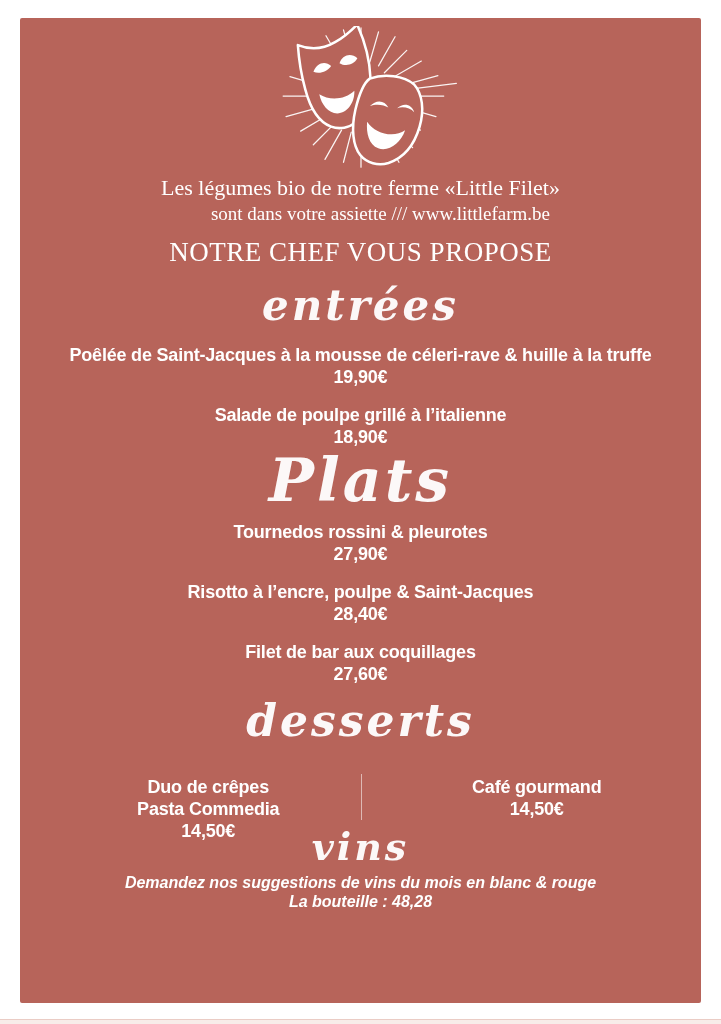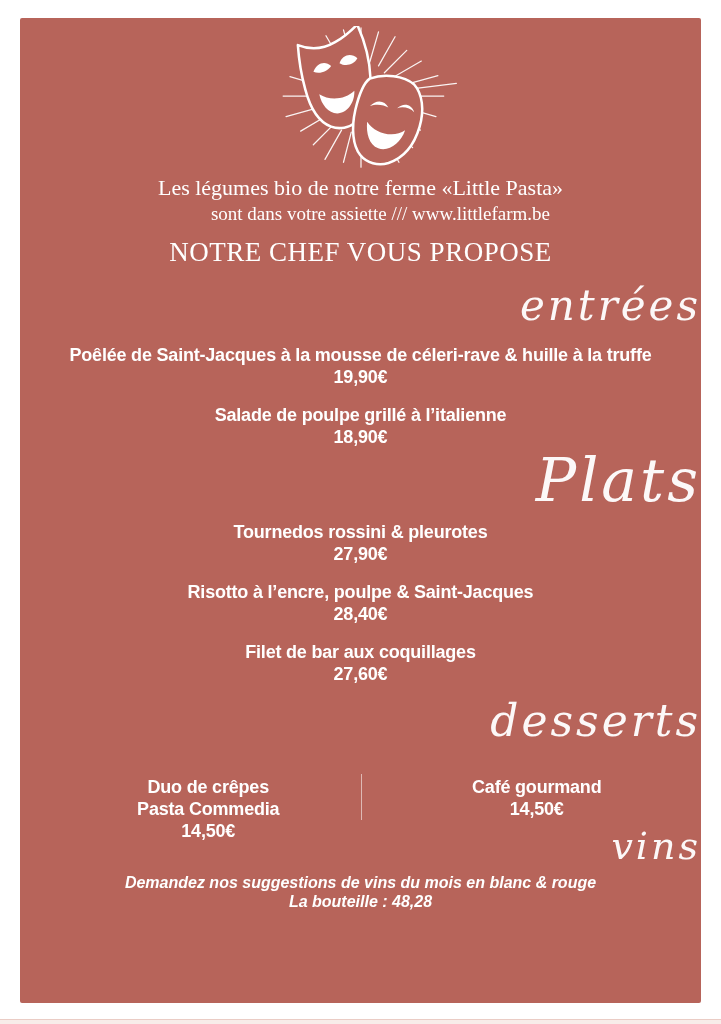--- a/index.html
+++ b/index.html
@@ -71,25 +71,24 @@
   .tagline {
     margin-top: 10px;
     font-size: 27px;
     letter-spacing: 0.5px;
     line-height: 1.2;
   }
   .script {
     margin: 0;
     font-family: "DejaVu Serif", serif;
     font-style: italic;
-    font-weight: 400;
+    font-weight: 700;
     letter-spacing: 3px;
     opacity: 0.96;
     line-height: 1.08;
-    text-align: right;
   }
   .h-entrees { margin-top: 14px; font-size: 42px; }
   .h-plats   { font-size: 60px; }
   .h-desserts{ margin-top: 12px; font-size: 44px; }
   .h-vins    { margin-top: -16px; font-size: 38px; }
   .item { margin-top: 16px; }
   .item.first { margin-top: 8px; }
   .dish, .price, .dcell {
     font-family: "Liberation Sans", sans-serif;
     font-weight: 700;
@@ -173,21 +172,21 @@
         <path class="feature" d="M -21,8 C -12,17 4,19 15,12 C 13,24 3,33 -7,31 C -16,29 -21,19 -21,8 Z"></path>
       </g>
       <g transform="translate(158,96) rotate(10)">
         <path class="maskface" d="M -26,-38 C -12,-46 8,-47 20,-40 C 30,-32 35,-16 33,2 C 31,20 23,36 8,44 C -2,49 -14,48 -22,41 C -31,33 -36,16 -35,-4 C -34,-20 -32,-32 -26,-38 Z"></path>
         <path class="feature" d="M -21,-10 C -16,-18 -7,-19 -2,-12 C -7,-14 -15,-14 -21,-10 Z"></path>
         <path class="feature" d="M 7,-13 C 12,-20 21,-20 25,-12 C 20,-16 12,-16 7,-13 Z"></path>
         <path class="feature" d="M -21,6 C -11,17 9,18 19,8 C 17,22 6,33 -5,31 C -15,29 -20,18 -21,6 Z"></path>
       </g>
     </svg>
 
-    <div class="sub1">Les légumes bio de notre ferme «Little Pasta»</div>
+    <div class="sub1">Les légumes bio de notre ferme «Little Filet»</div>
     <div class="sub2">sont dans votre assiette /// www.littlefarm.be</div>
     <div class="tagline">NOTRE CHEF VOUS PROPOSE</div>
 
     <h2 class="script h-entrees">entrées</h2>
 
     <div class="item">
       <div class="dish">Poêlée de Saint-Jacques à la mousse de céleri-rave &amp; huille à la truffe</div>
       <div class="price">19,90€</div>
     </div>
     <div class="item">

